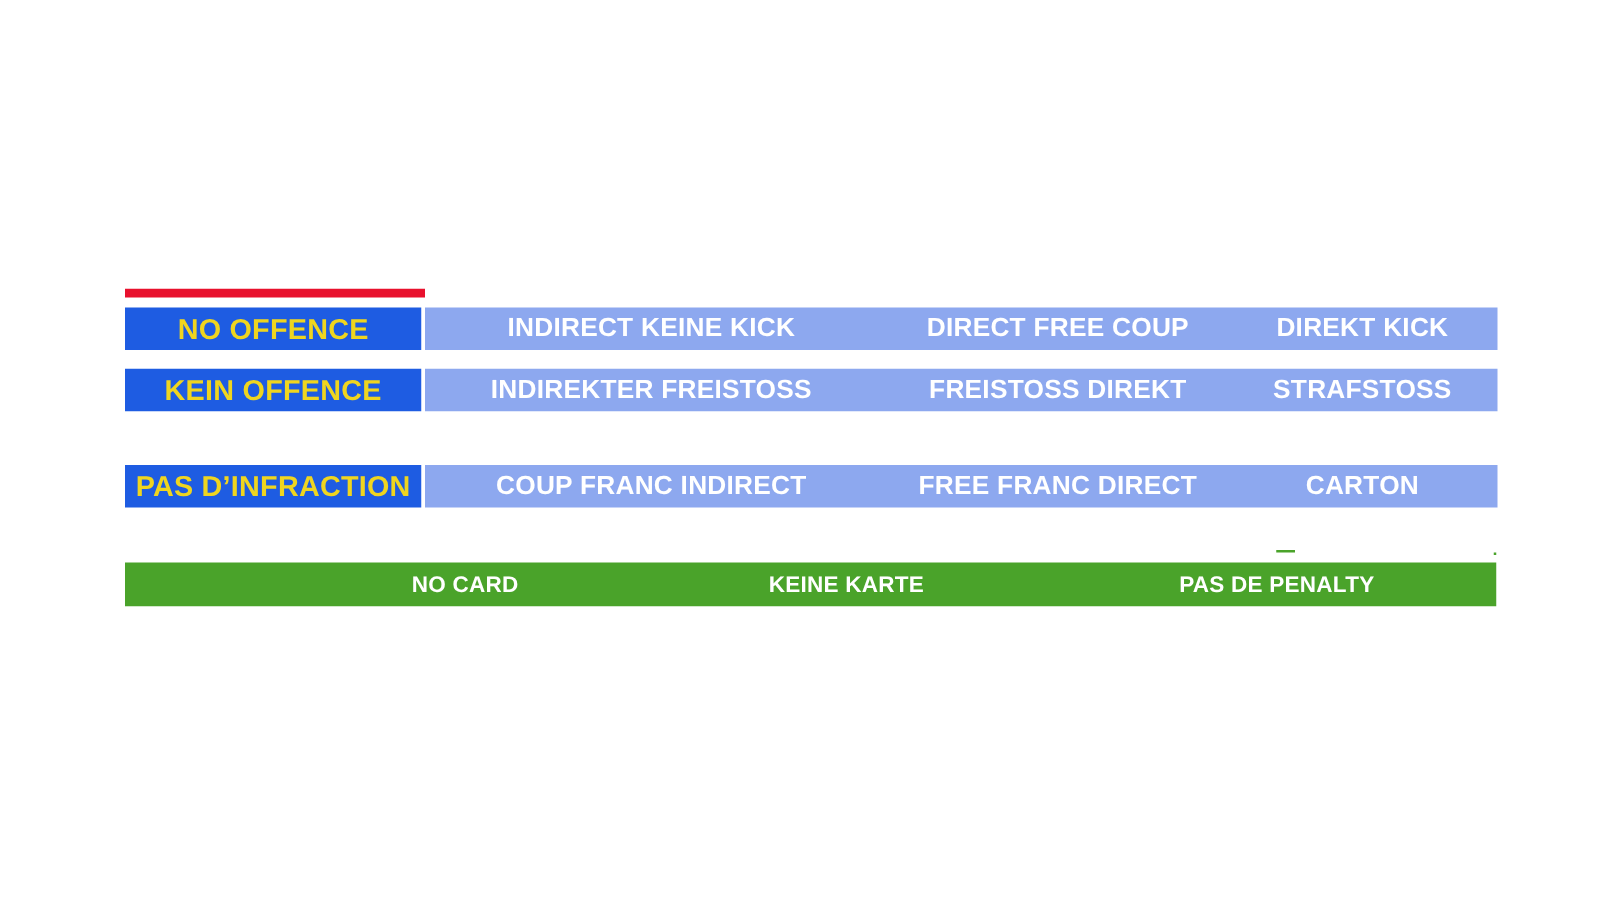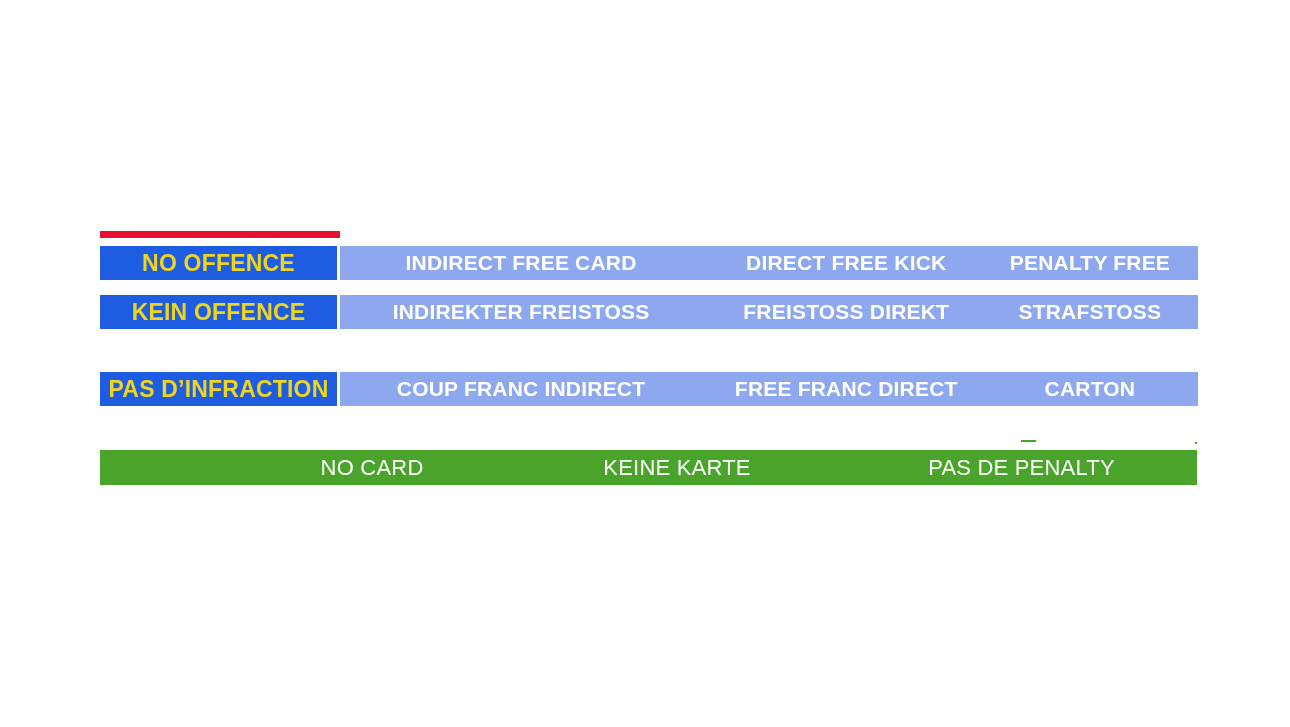--- a/index.html
+++ b/index.html
@@ -75,22 +75,22 @@
     top: 450px;
     width: 1097px;
     height: 35px;
     background: #4aa32a;
   }
   .green-label {
     position: absolute;
     top: 50%;
     transform: translate(-50%, -50%);
     color: #ffffff;
-    font-size: 22px;
-    font-weight: normal;
+    font-size: 18px;
+    font-weight: bold;
     letter-spacing: 0.2px;
     white-space: nowrap;
   }
   .green-1 { left: 24.8%; }
   .green-2 { left: 52.6%; }
   .green-3 { left: 84.0%; }
   .artifact-line {
     position: absolute;
     left: 1021px;
     top: 440px;
@@ -112,23 +112,23 @@
 
 <div class="canvas">
 
   <div class="red-bar"></div>
 
   <div class="row row-1">
     <div class="left-box">
       <span>NO OFFENCE</span>
     </div>
     <div class="right-bar">
-      <span class="cell cell-1">INDIRECT FREE CARD</span>
-      <span class="cell cell-2">DIRECT FREE KICK</span>
-      <span class="cell cell-3">PENALTY FREE</span>
+      <span class="cell cell-1">INDIRECT KEINE KICK</span>
+      <span class="cell cell-2">DIRECT FREE COUP</span>
+      <span class="cell cell-3">DIREKT KICK</span>
     </div>
   </div>
 
   <div class="row row-2">
     <div class="left-box">
       <span>KEIN OFFENCE</span>
     </div>
     <div class="right-bar">
       <span class="cell cell-1">INDIREKTER FREISTOSS</span>
       <span class="cell cell-2">FREISTOSS DIREKT</span>

